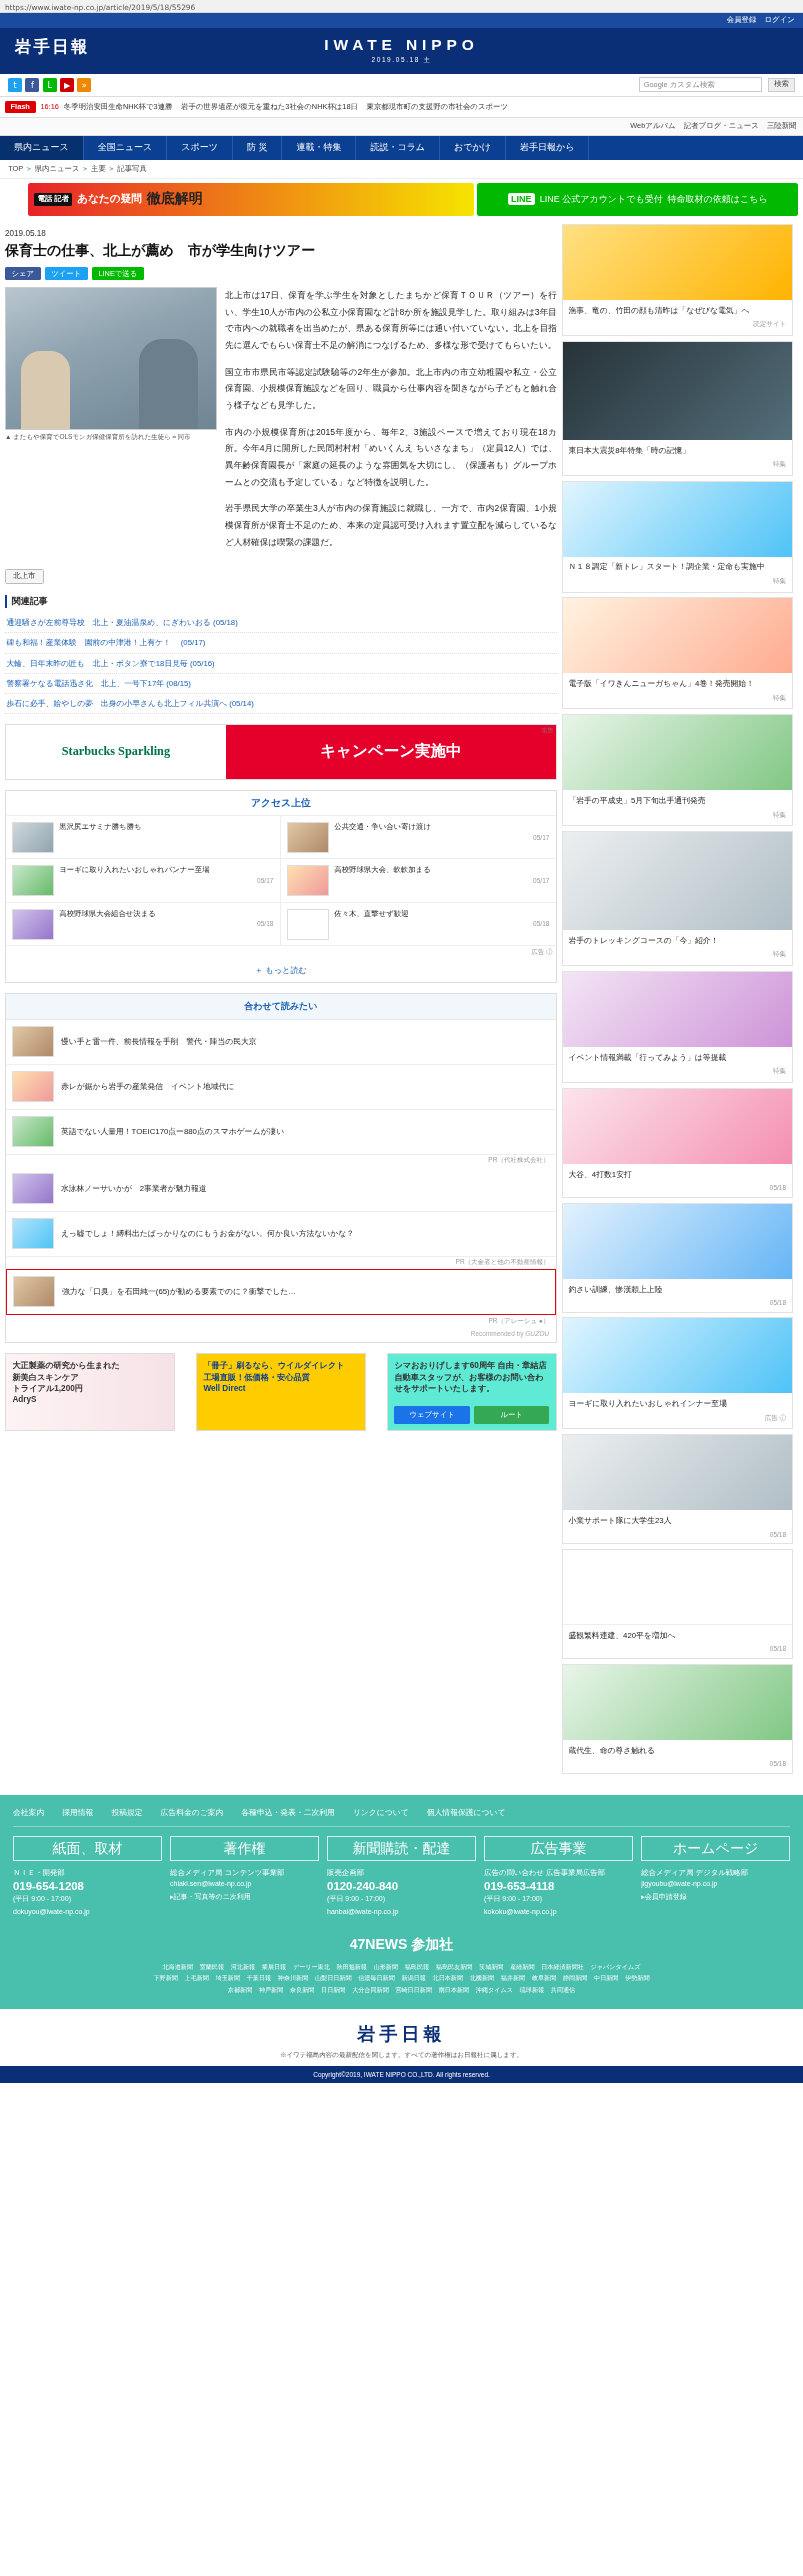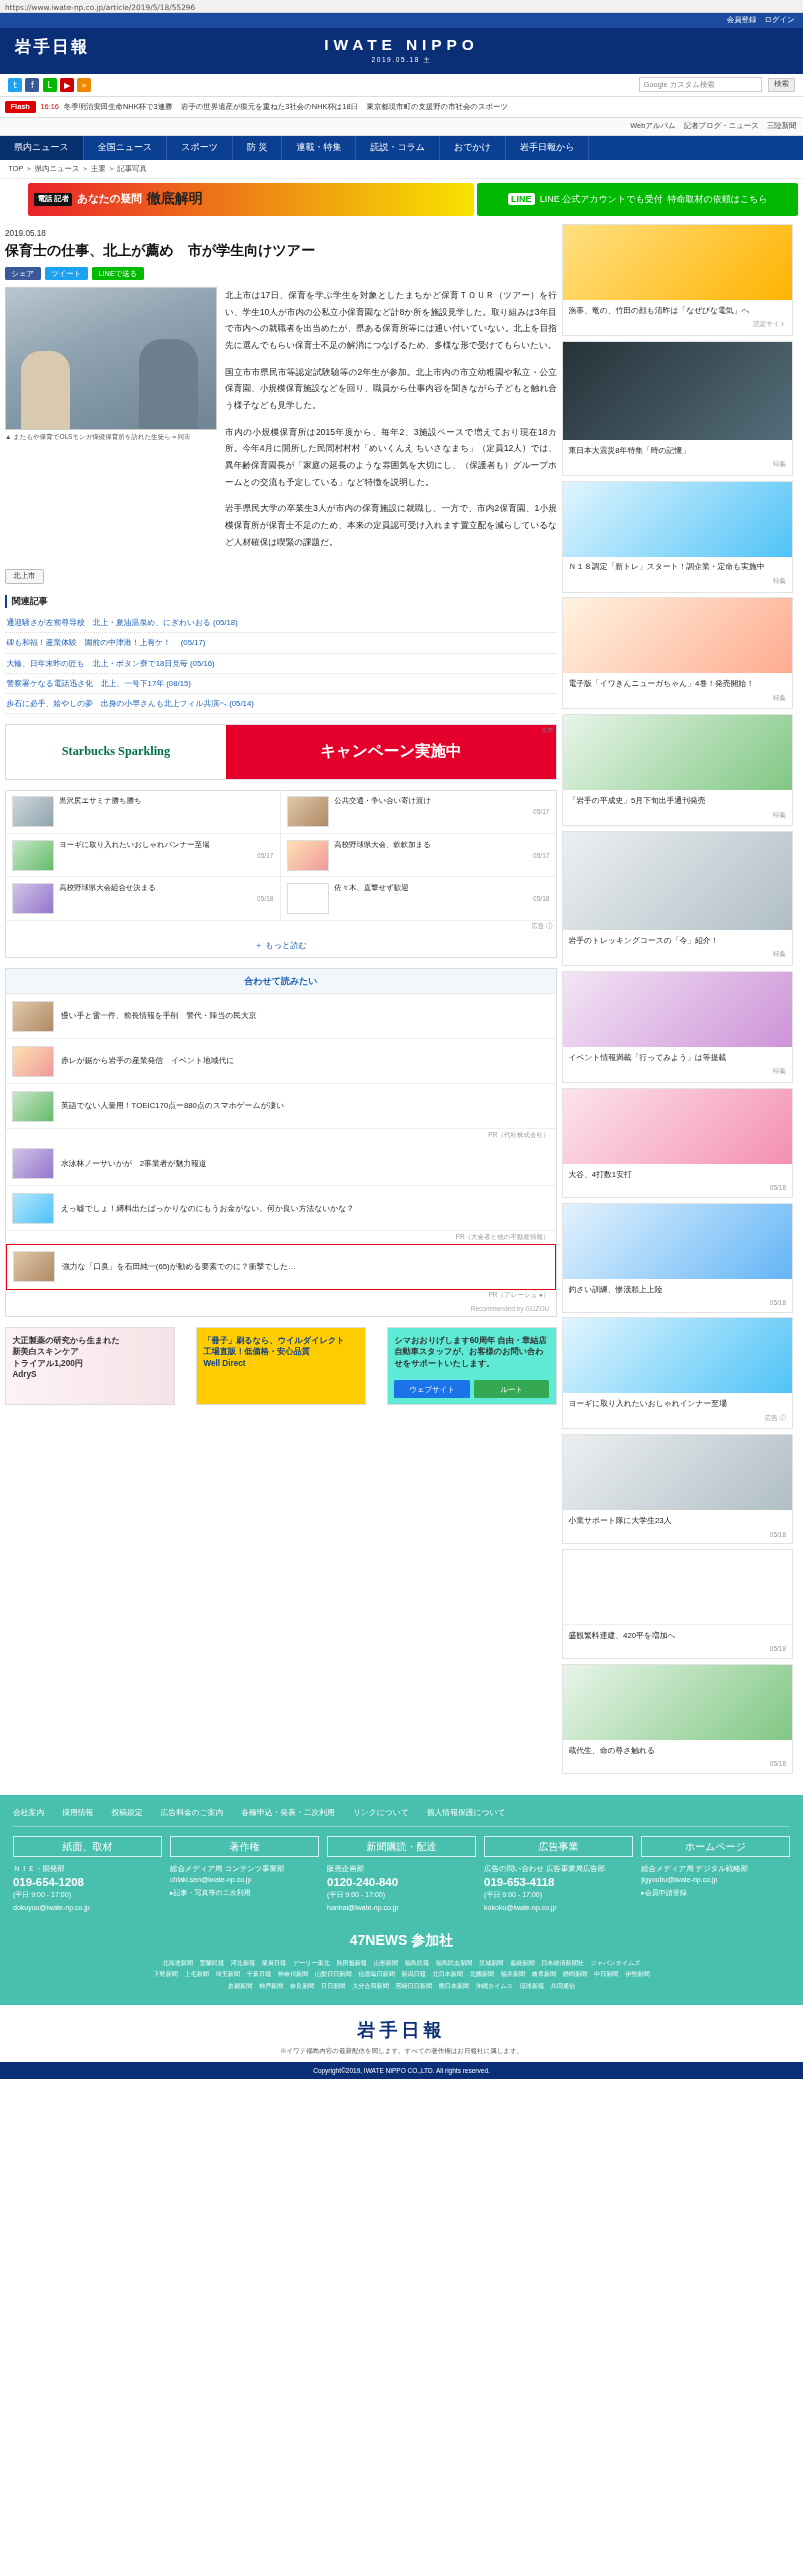--- a/index.html
+++ b/index.html
@@ -285,21 +285,21 @@
   .rail-ad .btns { display: flex; gap: 4.1px; margin-top: 4.9px; }
   .rail-ad .btn { flex:1; background:#1a73e8; color:#fff; text-align:center; font-size:7.4px; padding:3.3px 0; border-radius:1.6px;}
   .rail-ad .btn.alt { background:#34a853; }
 
   
   .footer { background: #49bfad; color: #fff; margin-top: 11.4px; padding: 11.4px 13px 3.3px; }
   .f-links { display: flex; gap: 18px; font-size: 7.8px; padding-bottom: 8.2px; border-bottom: 0.8px solid rgba(255,255,255,.35);}
   .f-cols { display: flex; gap: 8.2px; padding: 9.8px 0; }
   .f-col { flex: 1; }
   .f-col h4 {
-    margin: 0 0 6.5px; font-size: 10px; font-weight: normal;
+    margin: 0 0 6.5px; font-size: 14px; font-weight: normal;
     border: 0.8px solid rgba(255,255,255,.8); text-align: center; padding: 2.5px 0;
   }
   .f-col .nm { font-size: 7.4px; margin-bottom: 2.5px; }
   .f-col .tel { font-size: 11.4px; font-weight: bold; margin: 1.6px 0; }
   .f-col .hr { font-size: 7px; margin-bottom: 4.1px; }
   .f-col .ml { font-size: 7px; word-break: break-all; }
   .f-col .ln { font-size: 7px; margin-top: 4.9px; }
   .f-47 { text-align: center; font-size: 14px; font-weight: bold; padding: 11.4px 0 6.5px; }
   .f-chips { font-size: 6.1px; line-height: 1.9; text-align: center; padding-bottom: 9.8px; }
   .f-chips span { margin: 0 2.5px; }
@@ -445,20 +445,21 @@
 
       
       <div class="ad-wide">
         <div class="ad-mark">広告</div>
         <div class="left">Starbucks Sparkling</div>
         <div class="right">キャンペーン実施中</div>
       </div>
 
       
       <div class="panel">
+        <div class="panel-h">アクセス上位</div>
         <div class="rank-grid">
           <div class="rank-item">
             <div class="thumb"></div>
             <div class="rank-txt">黒沢尻エサミナ勝ち勝ち</div>
           </div>
           <div class="rank-item">
             <div class="thumb v2"></div>
             <div class="rank-txt">
               <div>公共交通・争い合い寄け渡け</div>
               <div class="rank-meta">05/17</div>

